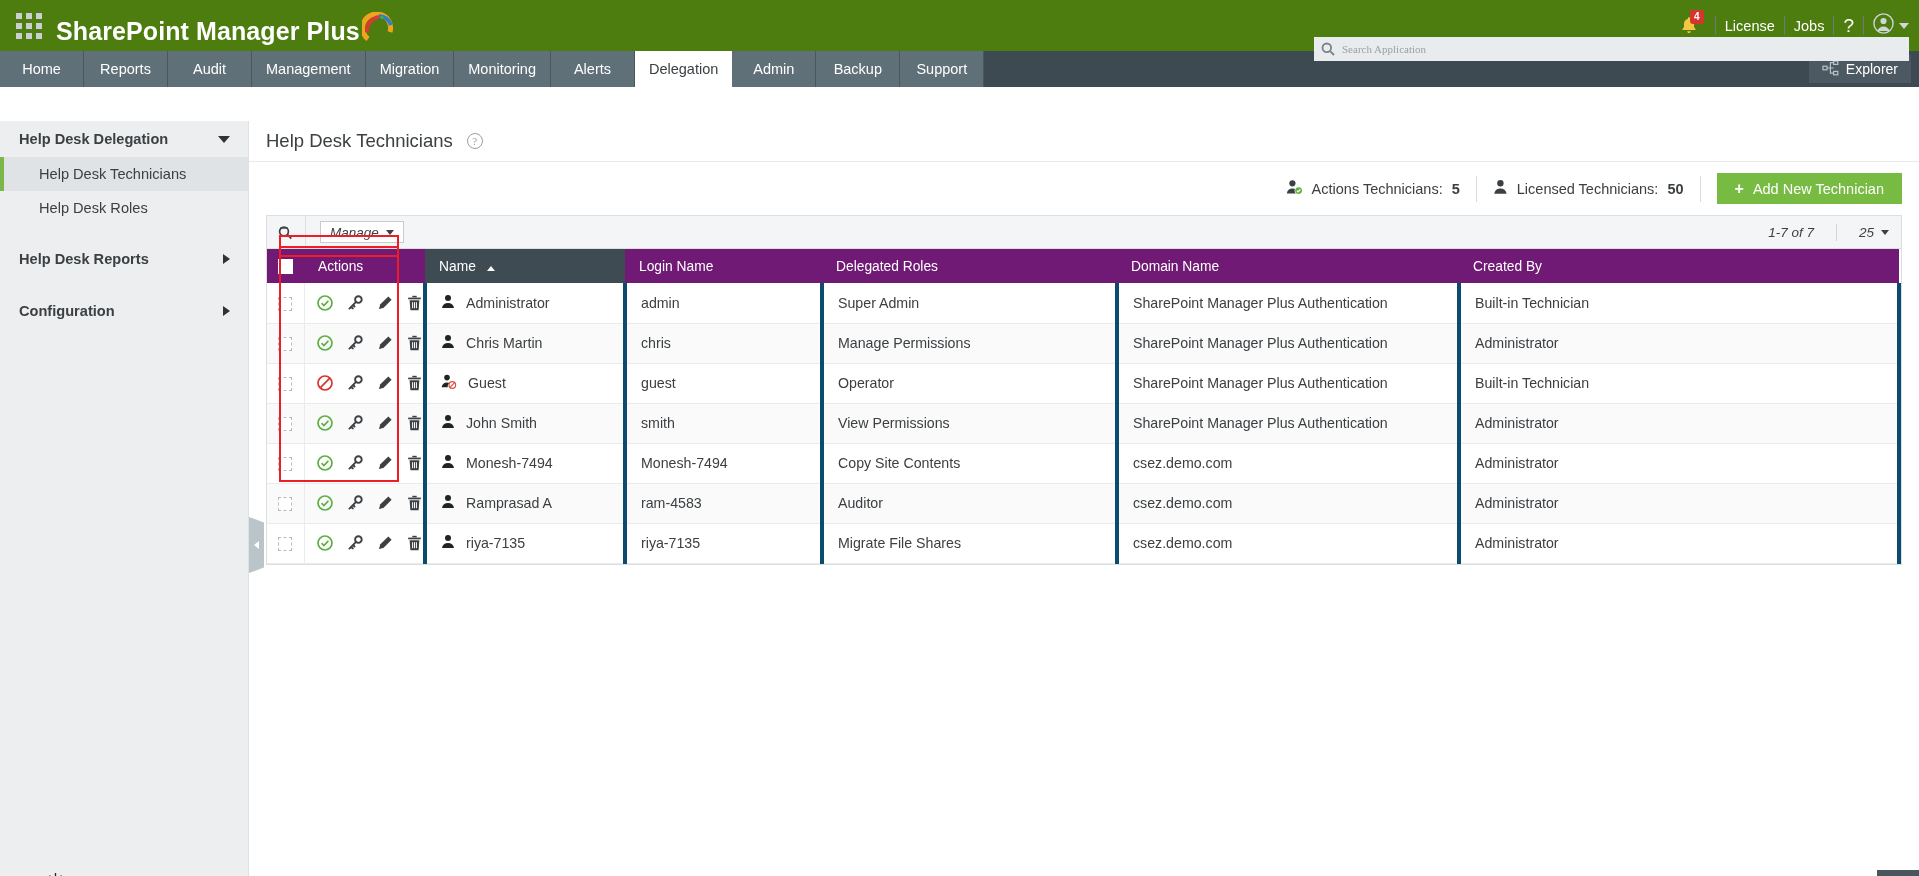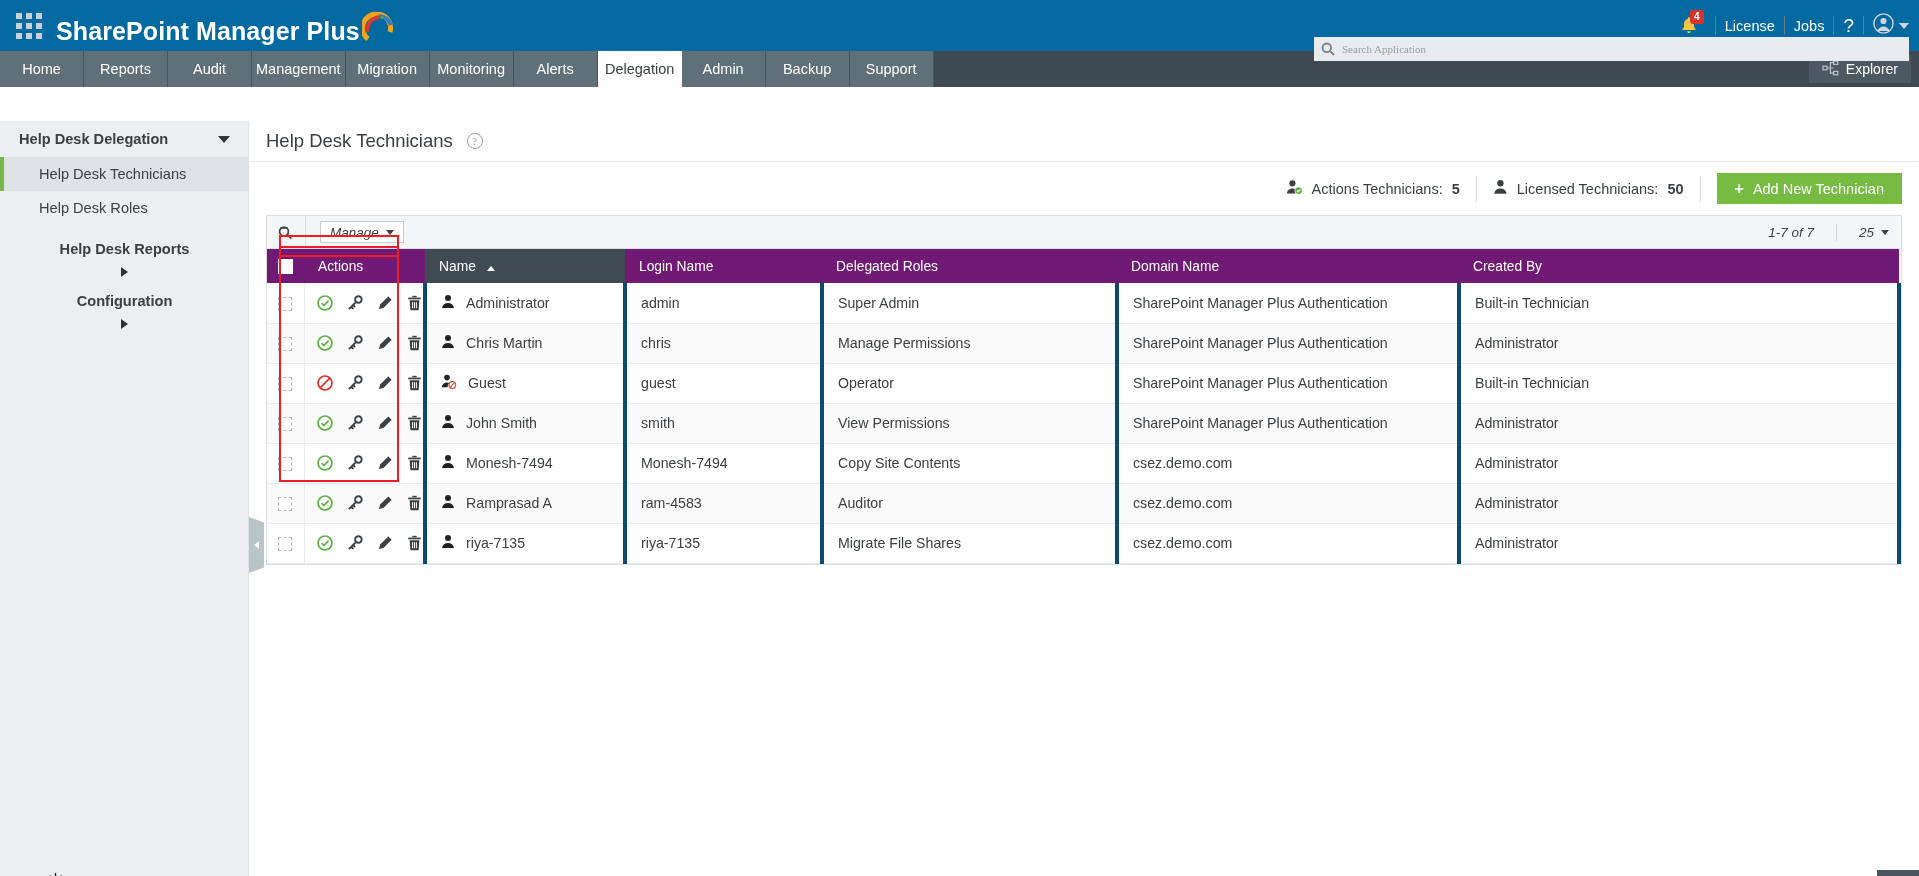--- a/index.html
+++ b/index.html
@@ -5,21 +5,21 @@
   * { box-sizing: border-box; margin: 0; padding: 0; }
   html, body {
     width: 1919px; height: 876px;
     font-family: "Liberation Sans", sans-serif;
     background: #ffffff; overflow: hidden;
   }
   body { position: relative; }
 
   
   .topbar {
-    height: 51px; background: #0369a1; position: relative;
+    height: 51px; background: #4d7c0f; position: relative;
     display: flex; align-items: center;
   }
   .waffle { margin-left: 12px; width: 34px; height: 34px;
     display: grid; grid-template-columns: repeat(3,6px); grid-template-rows: repeat(3,6px);
     gap: 4px; align-content: center; justify-content: center; cursor: pointer; }
   .waffle i { background: #c9cfd3; display: block; width: 6px; height: 6px; }
   .brand { display: flex; align-items: baseline; margin-left: 10px; position: relative; }
   .brand-text { color: #ffffff; font-size: 25px; font-weight: bold; letter-spacing: .1px; }
   .brand-swoosh { position: relative; width: 34px; height: 34px; margin-left: 2px; top: 6px; }
 
@@ -43,39 +43,39 @@
   .search-input {
     flex: 1; border: none; outline: none; background: transparent;
     font-family: Liberation Serif, serif; font-size: 11px; color: #c2410c;
   }
   .search-input::placeholder { color: #9aa0a6; }
 
   
   .navbar { height: 36px; background: #3e4a52; display: flex; align-items: stretch; position: relative; }
   .tab {
     display: flex; align-items: center; justify-content: center;
-    color: #ffffff; font-size: 14.5px; padding: 0 4px; cursor: pointer;
+    color: #ffffff; font-size: 14.5px; padding: 0 14px; cursor: pointer;
     background: #5f7079; border-right: 1px solid #4a565e; min-width: 84px;
   }
   .tab.active { background: #ffffff; color: #3c4043; border-right: none; }
   .explorer-btn {
     position: absolute; right: 8px; top: 4px; height: 28px; background: #4c5962;
     display: flex; align-items: center; gap: 7px; padding: 0 13px; cursor: pointer;
     color: #ffffff; font-size: 14px;
   }
 
   
   .body-wrap { display: flex; height: calc(876px - 51px - 36px); position: relative; margin-top: 34px; }
 
   .sidebar { width: 249px; background: #eceeef; position: relative; flex: none; border-right: 1px solid #dfe2e4;}
   .side-group {
     height: 36px; display: flex; align-items: center; justify-content: space-between;
     padding: 0 18px 0 19px; font-size: 14.6px; color: #3c4043; font-weight: bold; cursor: pointer;
   }
-  .side-group.spaced { margin-top: 16px; flex-direction: column; }
+  .side-group.spaced { margin-top: 16px; }
   .side-item {
     height: 34px; display: flex; align-items: center; padding-left: 39px;
     font-size: 14.6px; color: #3c4043; cursor: pointer; position: relative;
   }
   .side-item.active { background: #e0e3e5; }
   .side-item.active::before {
     content: ""; position: absolute; left: 0; top: 0; bottom: 0; width: 4px; background: #7ab648;
   }
   .caret-dn { width:0;height:0;border-left:6px solid transparent;border-right:6px solid transparent;border-top:7px solid #2d3436;}
   .caret-rt { width:0;height:0;border-top:5.5px solid transparent;border-bottom:5.5px solid transparent;border-left:7px solid #2d3436;}

